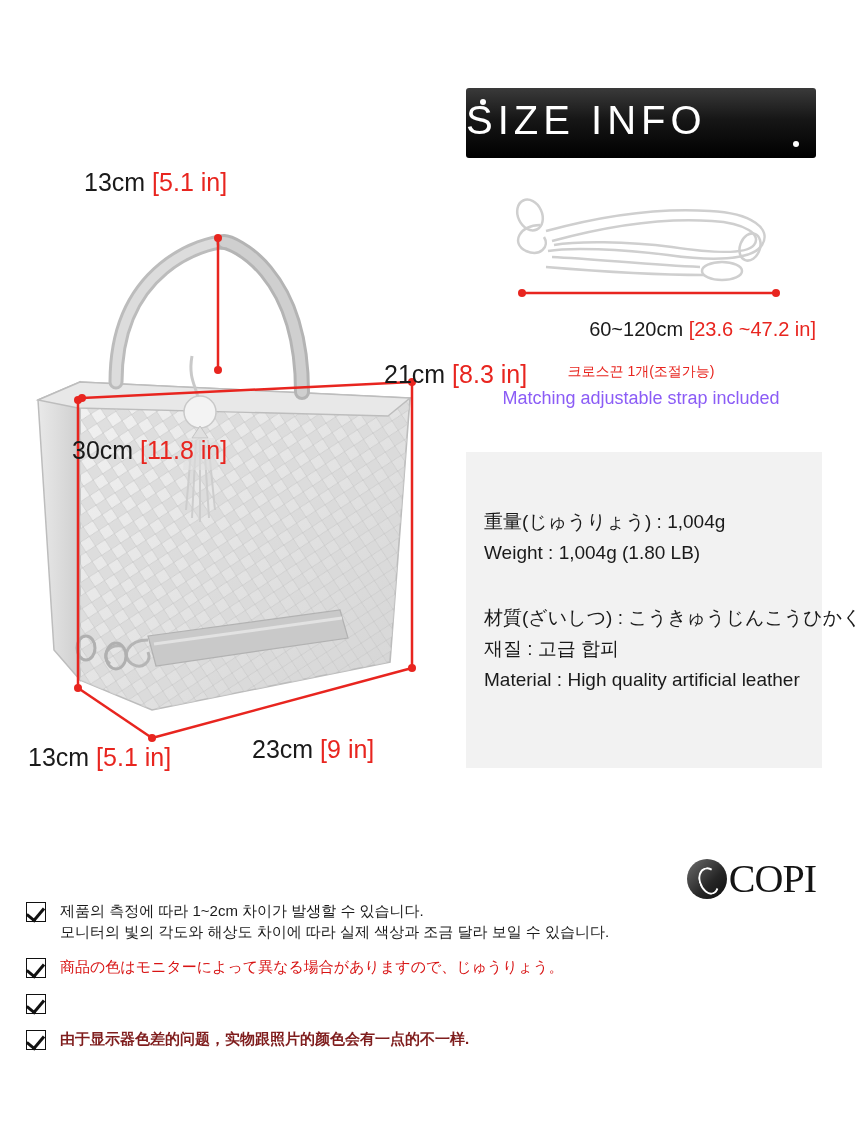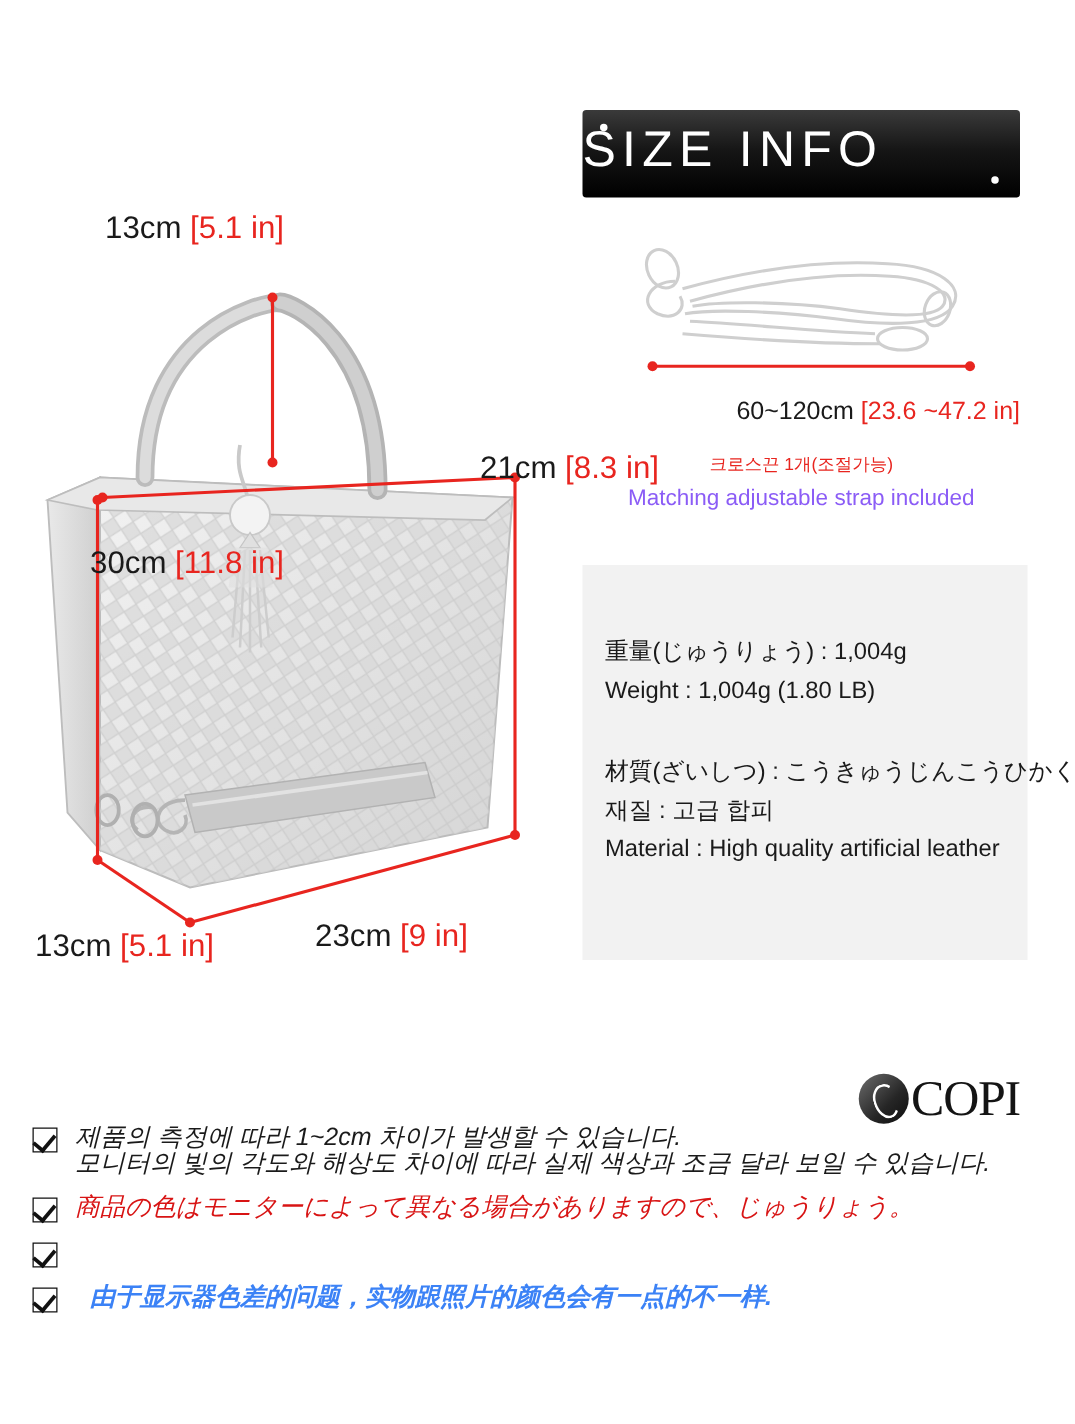--- a/index.html
+++ b/index.html
@@ -187,25 +187,25 @@
   }
   .check::after {
     content: "";
     position: absolute;
     left: 3px; top: 1px;
     width: 8px; height: 14px;
     border: solid #111;
     border-width: 0 3px 3px 0;
     transform: rotate(40deg);
   }
-  .notice-text { font-size: 20px; line-height: 21px; font-style: italic; }
+  .notice-text { font-size: 15px; line-height: 21px; }
   .notice-text.ko { color: #1a1a1a; }
   .notice-text.jp { color: #d81414; }
   .notice-text.en { color: #1560d8; }
-  .notice-text.cn { color: #3b82f6; font-weight: bold; margin-left: 12px; }
+  .notice-text.cn { color: #7f1d1d; font-weight: bold; }
   .notice-text .ln { display: block; }
 </style>
 </head>
 <body>
 
 <div class="size-info-banner">
   <span class="dot-tl"></span>
   <span class="dot-br"></span>
   <div class="title">SIZE  INFO</div>
 </div>

